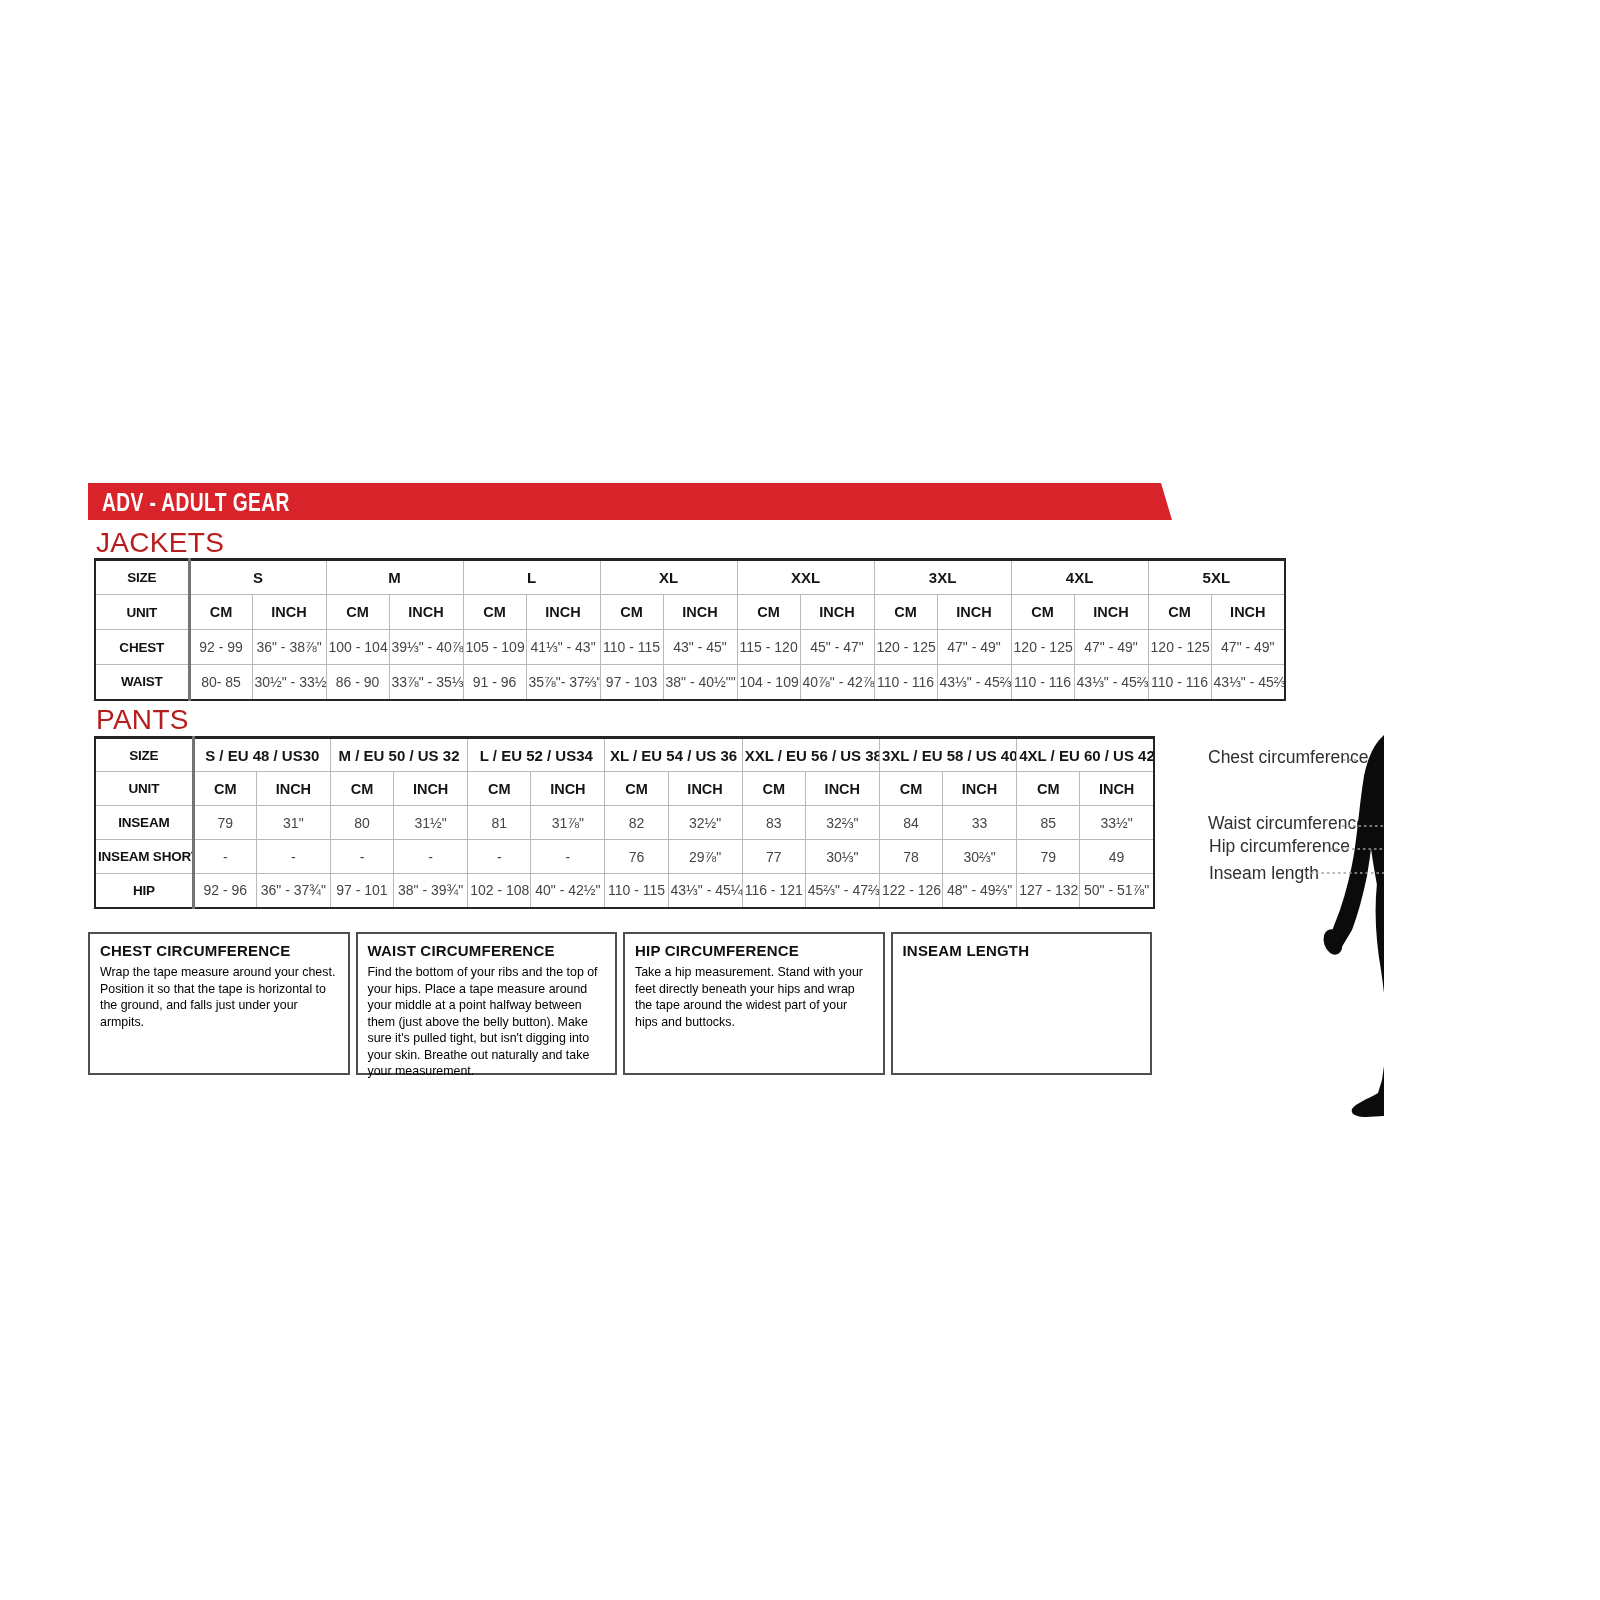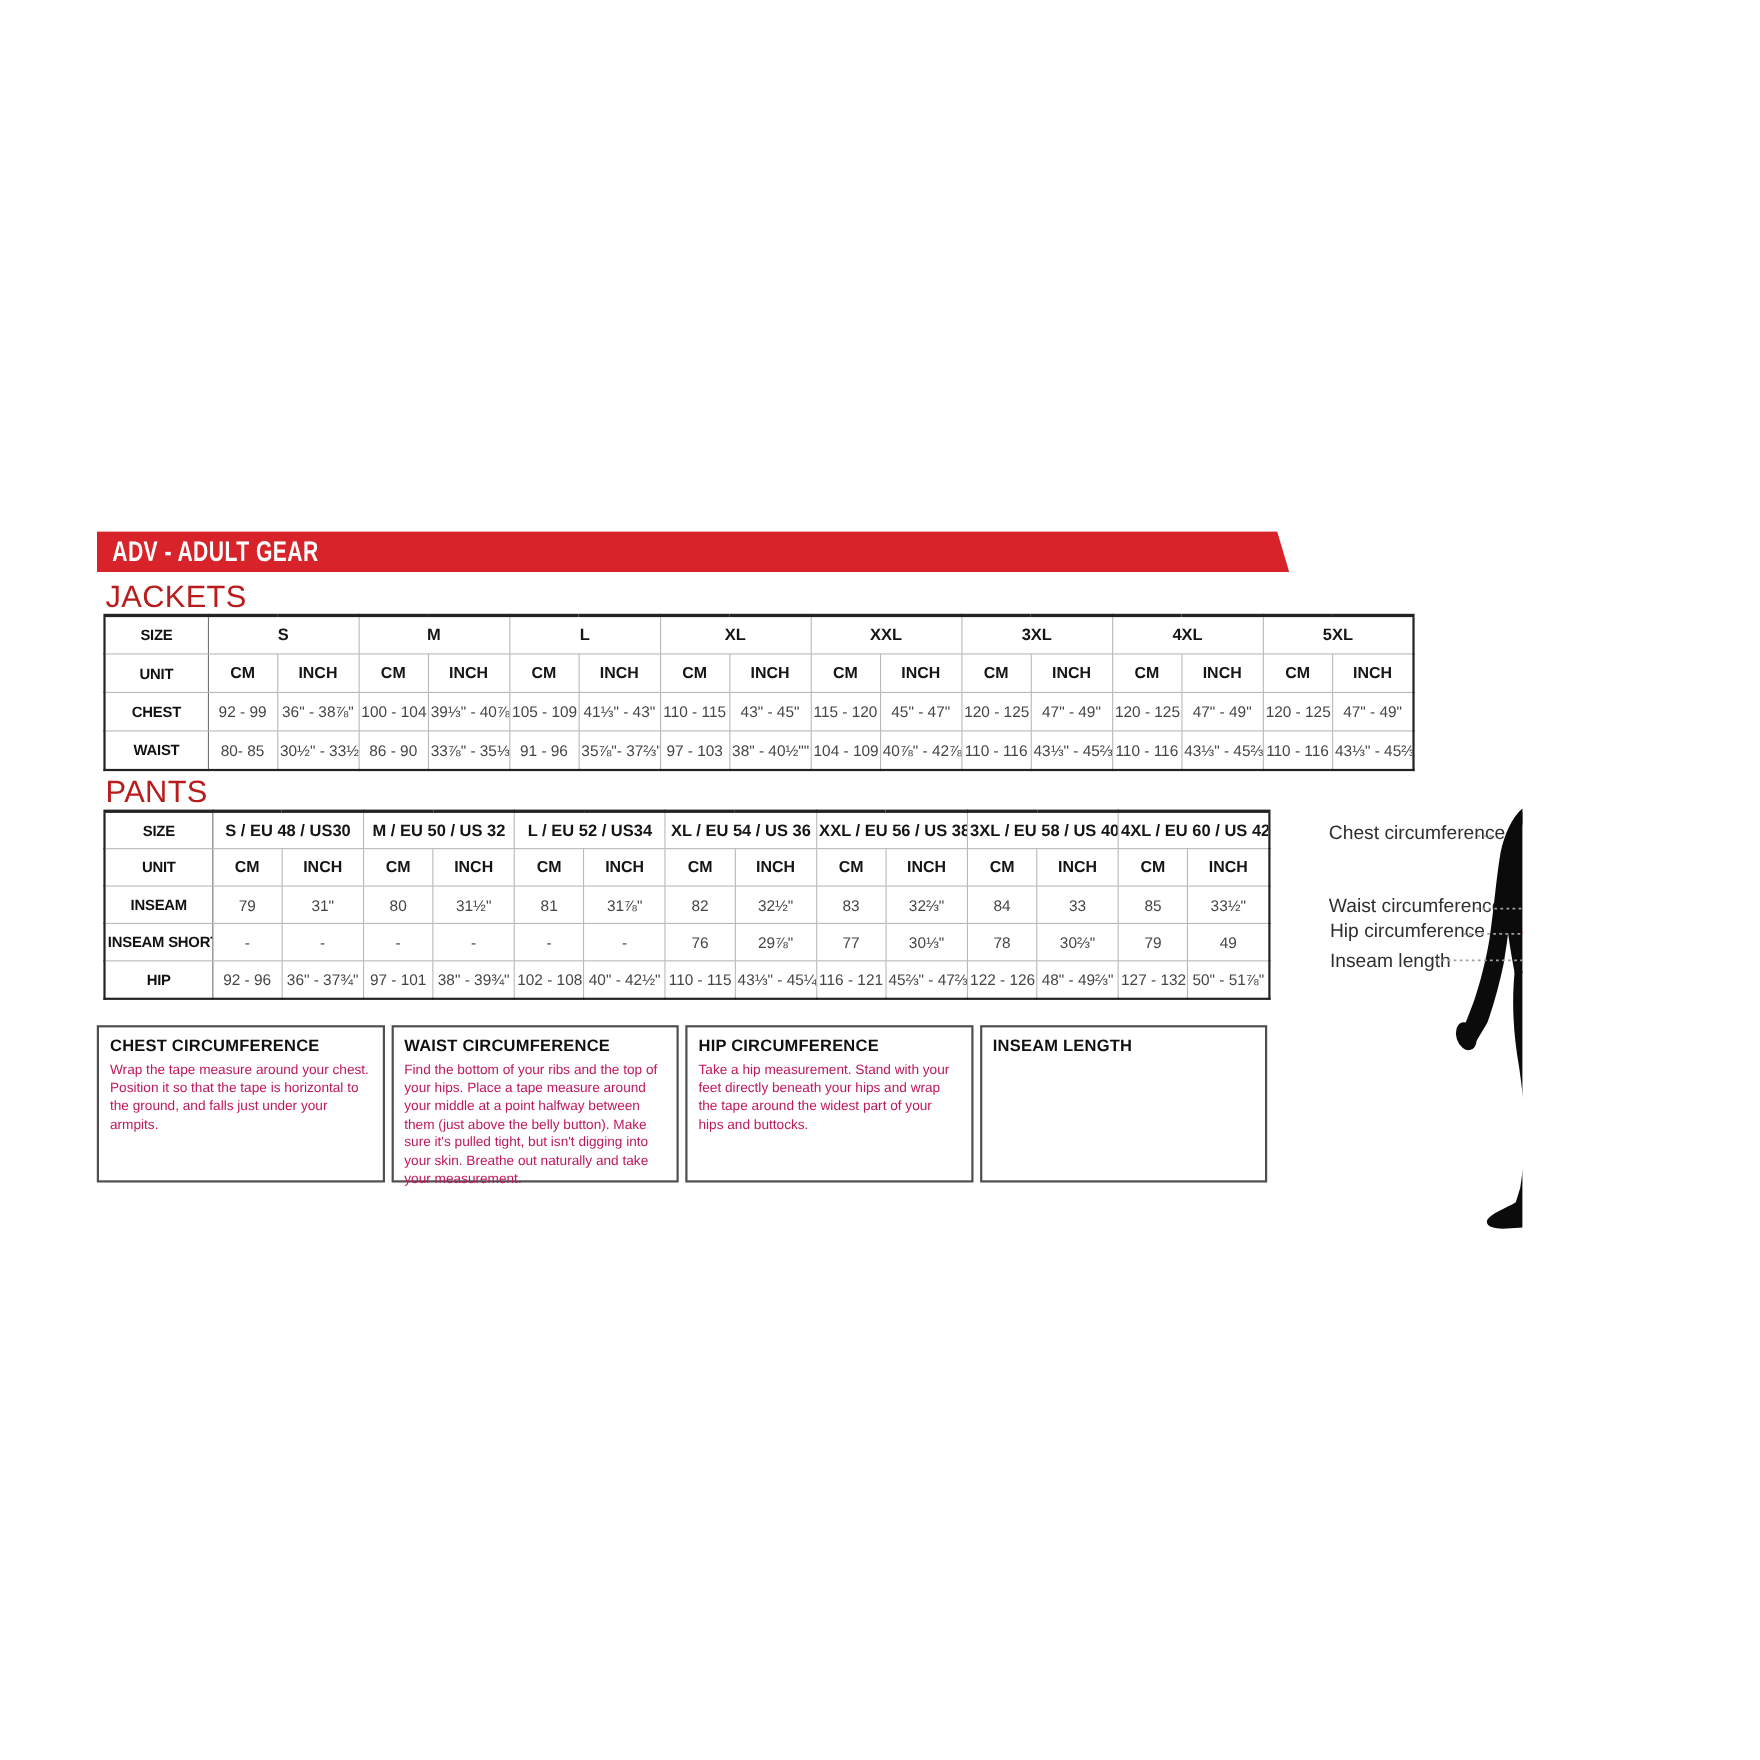--- a/index.html
+++ b/index.html
@@ -18,36 +18,36 @@
   .lab-jackets{top:527px;}
   .lab-pants{top:704px;}
 
   
   .tbl{position:absolute;border-collapse:collapse;table-layout:fixed;background:#fff;
        border:2px solid #232323;border-top-width:3px;}
   .tbl th,.tbl td{border:1px solid #b9b9b9;padding:0 2px;text-align:center;vertical-align:middle;
        overflow:hidden;white-space:nowrap;}
   .tbl th{font-weight:bold;color:#151515;font-size:14.5px;}
   .tbl td{color:#454545;font-size:14px;}
-  .tbl .lbl{border-right:1px solid #737373;font-weight:bold;font-size:13.5px;letter-spacing:-.2px;color:#111;}
+  .tbl .lbl{border-right:3px solid #737373;font-weight:bold;font-size:13.5px;letter-spacing:-.2px;color:#111;}
   .r-size th{font-size:15px;}
   .jackets{left:94px;top:558px;width:1192px;}
   .jackets tr{height:35px;}
   .jackets col.c-label{width:94px;}
   .pants{left:94px;top:736px;width:1061px;}
   .pants tr{height:34px;}
   .pants col.c-label{width:98px;}
   col.c-cm{width:63px;}
   col.c-inch{width:74px;}
 
   
   .guides{position:absolute;left:88px;top:932px;width:1064px;height:143px;display:flex;gap:6px;}
   .guide{flex:1;border:2px solid #4f4f4f;background:#fff;box-sizing:border-box;padding:8px 10px 0 10px;}
   .guide h3{margin:0 0 5px 0;font-size:15px;color:#101010;letter-spacing:.2px;font-weight:bold;}
-  .guide p{margin:0;font-size:12.4px;line-height:1.33;color:#be185d;}
+  .guide p{margin:0;font-size:12.4px;line-height:1.33;color:#000000;}
 
   
   .fig-label{position:absolute;font-size:17.5px;color:#2f2f2f;white-space:nowrap;}
   .fl-chest{left:1208px;top:747px;}
   .fl-waist{left:1208px;top:813px;}
   .fl-hip{left:1209px;top:836px;}
   .fl-inseam{left:1209px;top:863px;}
 
   .figure-svg{position:absolute;left:1280px;top:600px;width:250px;height:520px;}
 </style>

